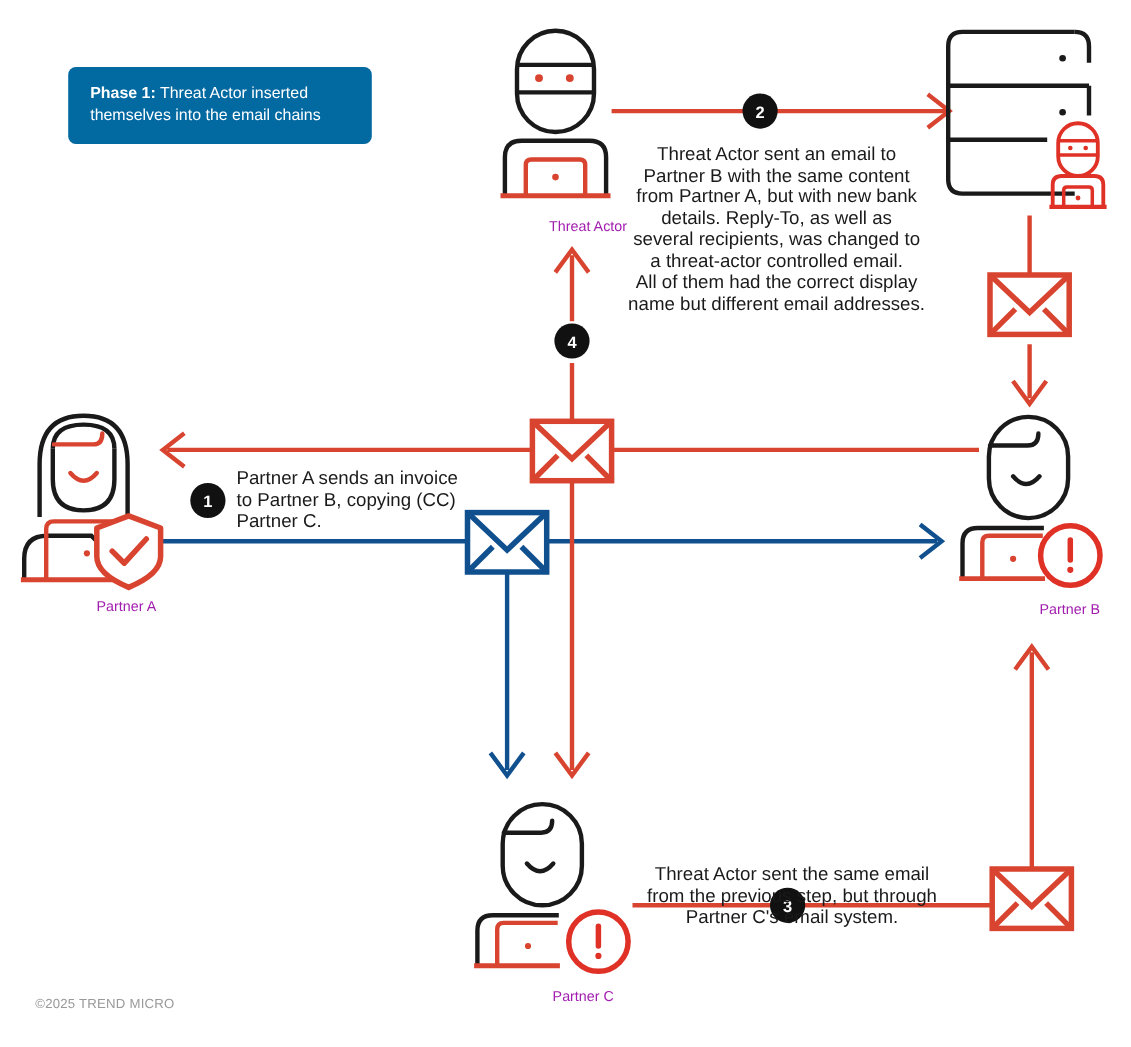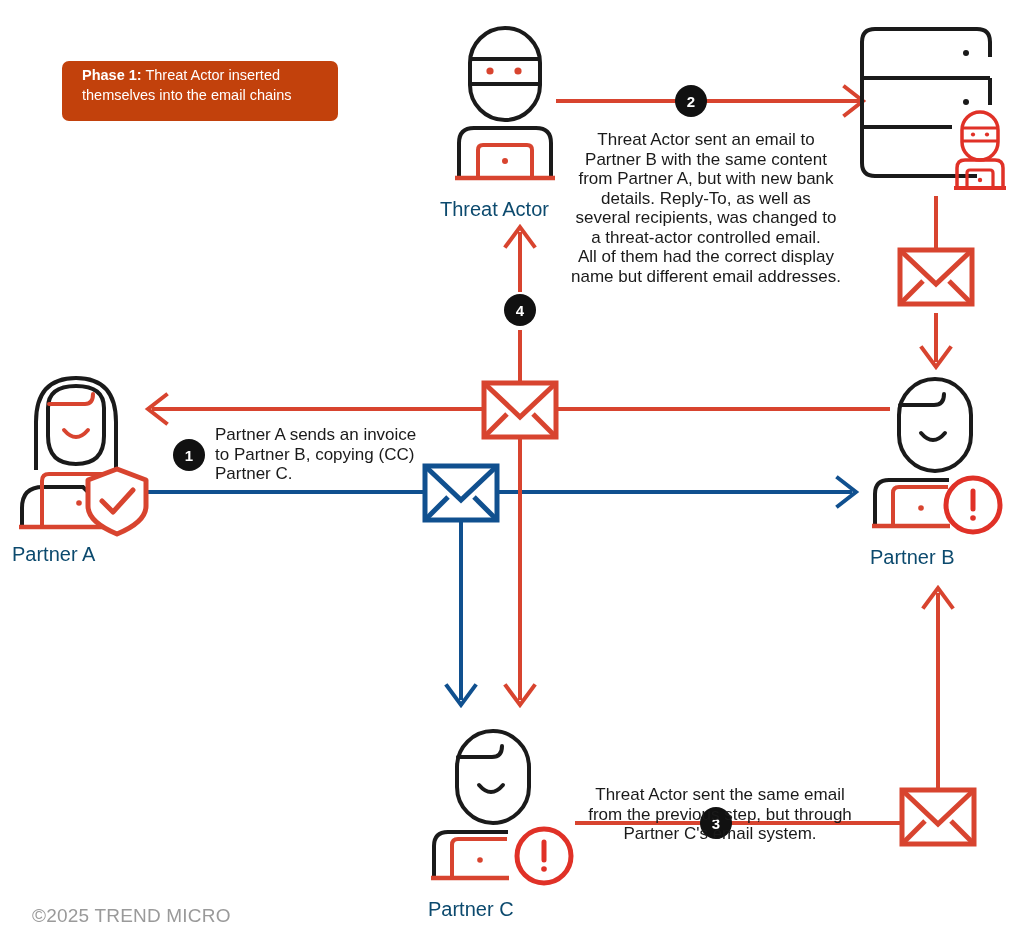--- a/index.html
+++ b/index.html
@@ -30,46 +30,46 @@
     position: absolute;
     font-family: "Liberation Sans", sans-serif;
     font-size: 17px;
     line-height: 19.5px;
     color: #1a1a1a;
     white-space: pre-line;
   }
   .node-label {
     position: absolute;
     font-family: "Liberation Sans", sans-serif;
-    font-size: 20px;
-    color: #0c4a6e;
-    text-align: left;
+    font-size: 13px;
+    color: #a21caf;
+    text-align: right;
     white-space: nowrap;
   }
   #phase-banner {
     position: absolute;
     left: 62px;
     top: 61px;
     width: 276px;
     box-sizing: border-box;
-    background: #c2410c;
+    background: #0369a1;
     color: #ffffff;
     border-radius: 7px;
-    padding: 4px 18px 16px 20px;
+    padding: 14px 18px 16px 20px;
     font-size: 14.5px;
     line-height: 20px;
   }
   #phase-banner .phase-strong {
     font-weight: bold;
   }
   #copyright {
     position: absolute;
     left: 32px;
     top: 905px;
-    font-size: 19px;
+    font-size: 12px;
     letter-spacing: 0.2px;
     color: #9a9a9a;
   }
   .center-txt { text-align: center; }
   .left-txt { text-align: left; }
 </style>
 </head>
 <body>
 
 <div id="canvas">

